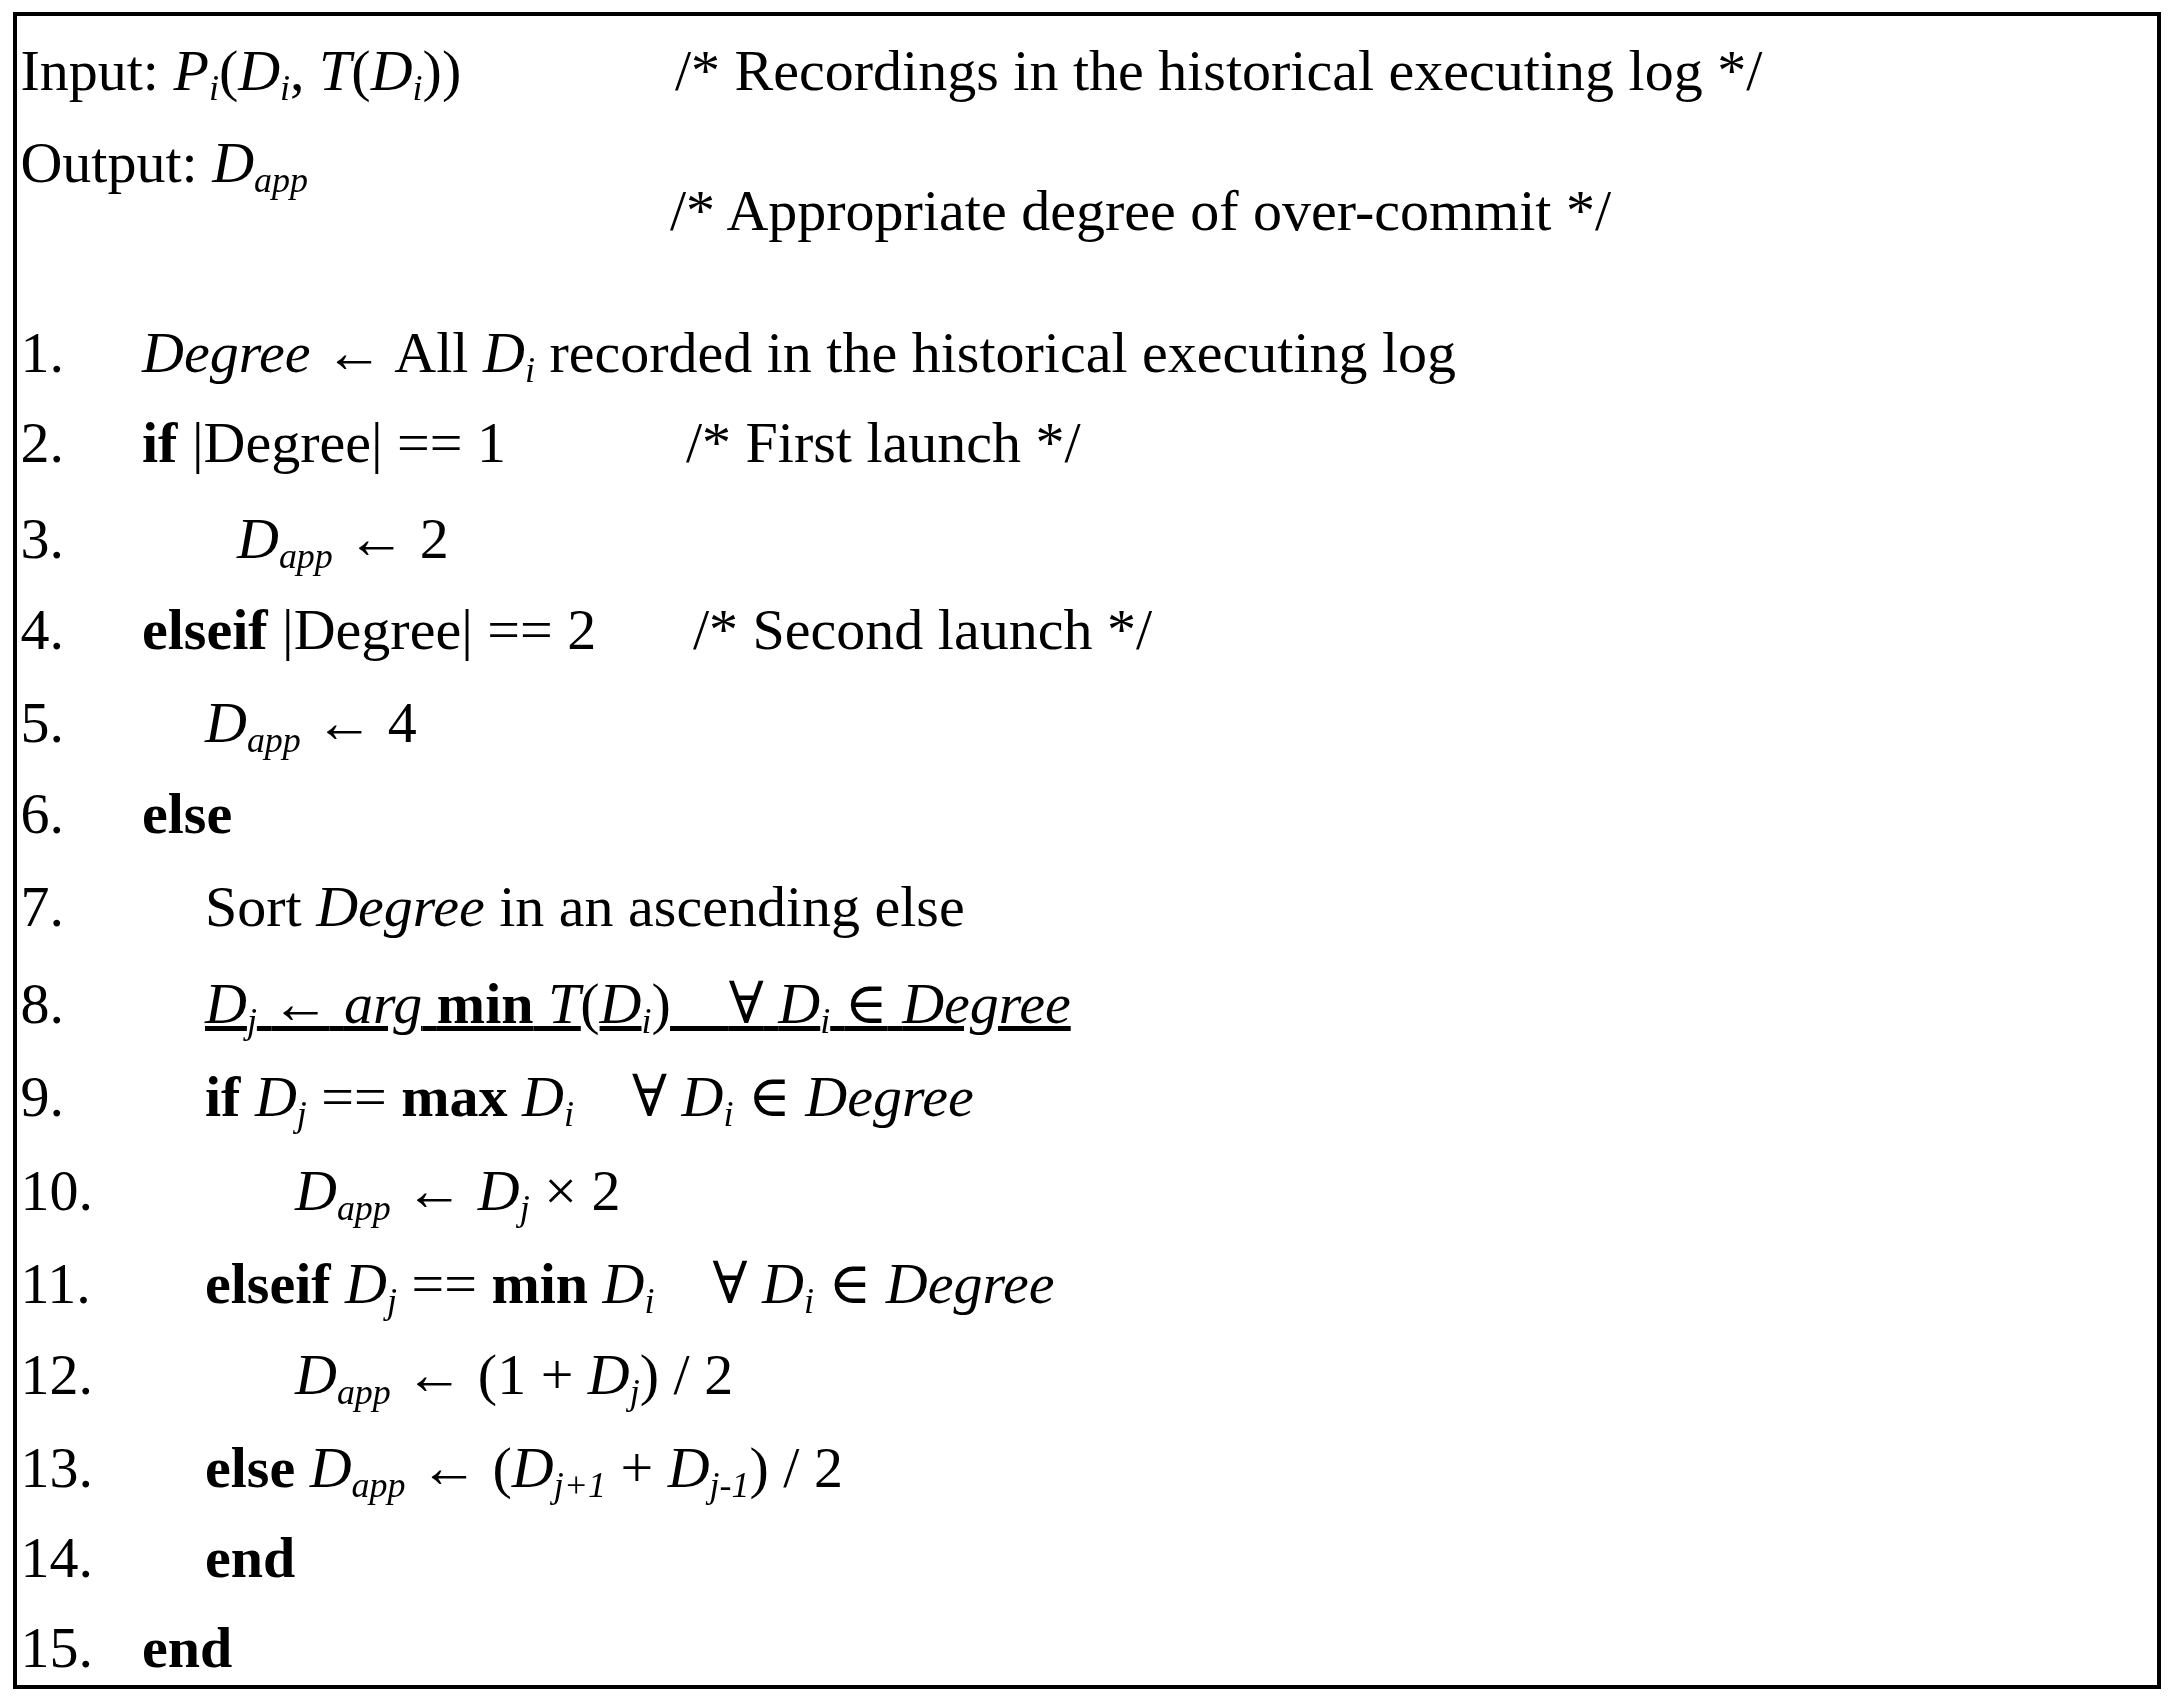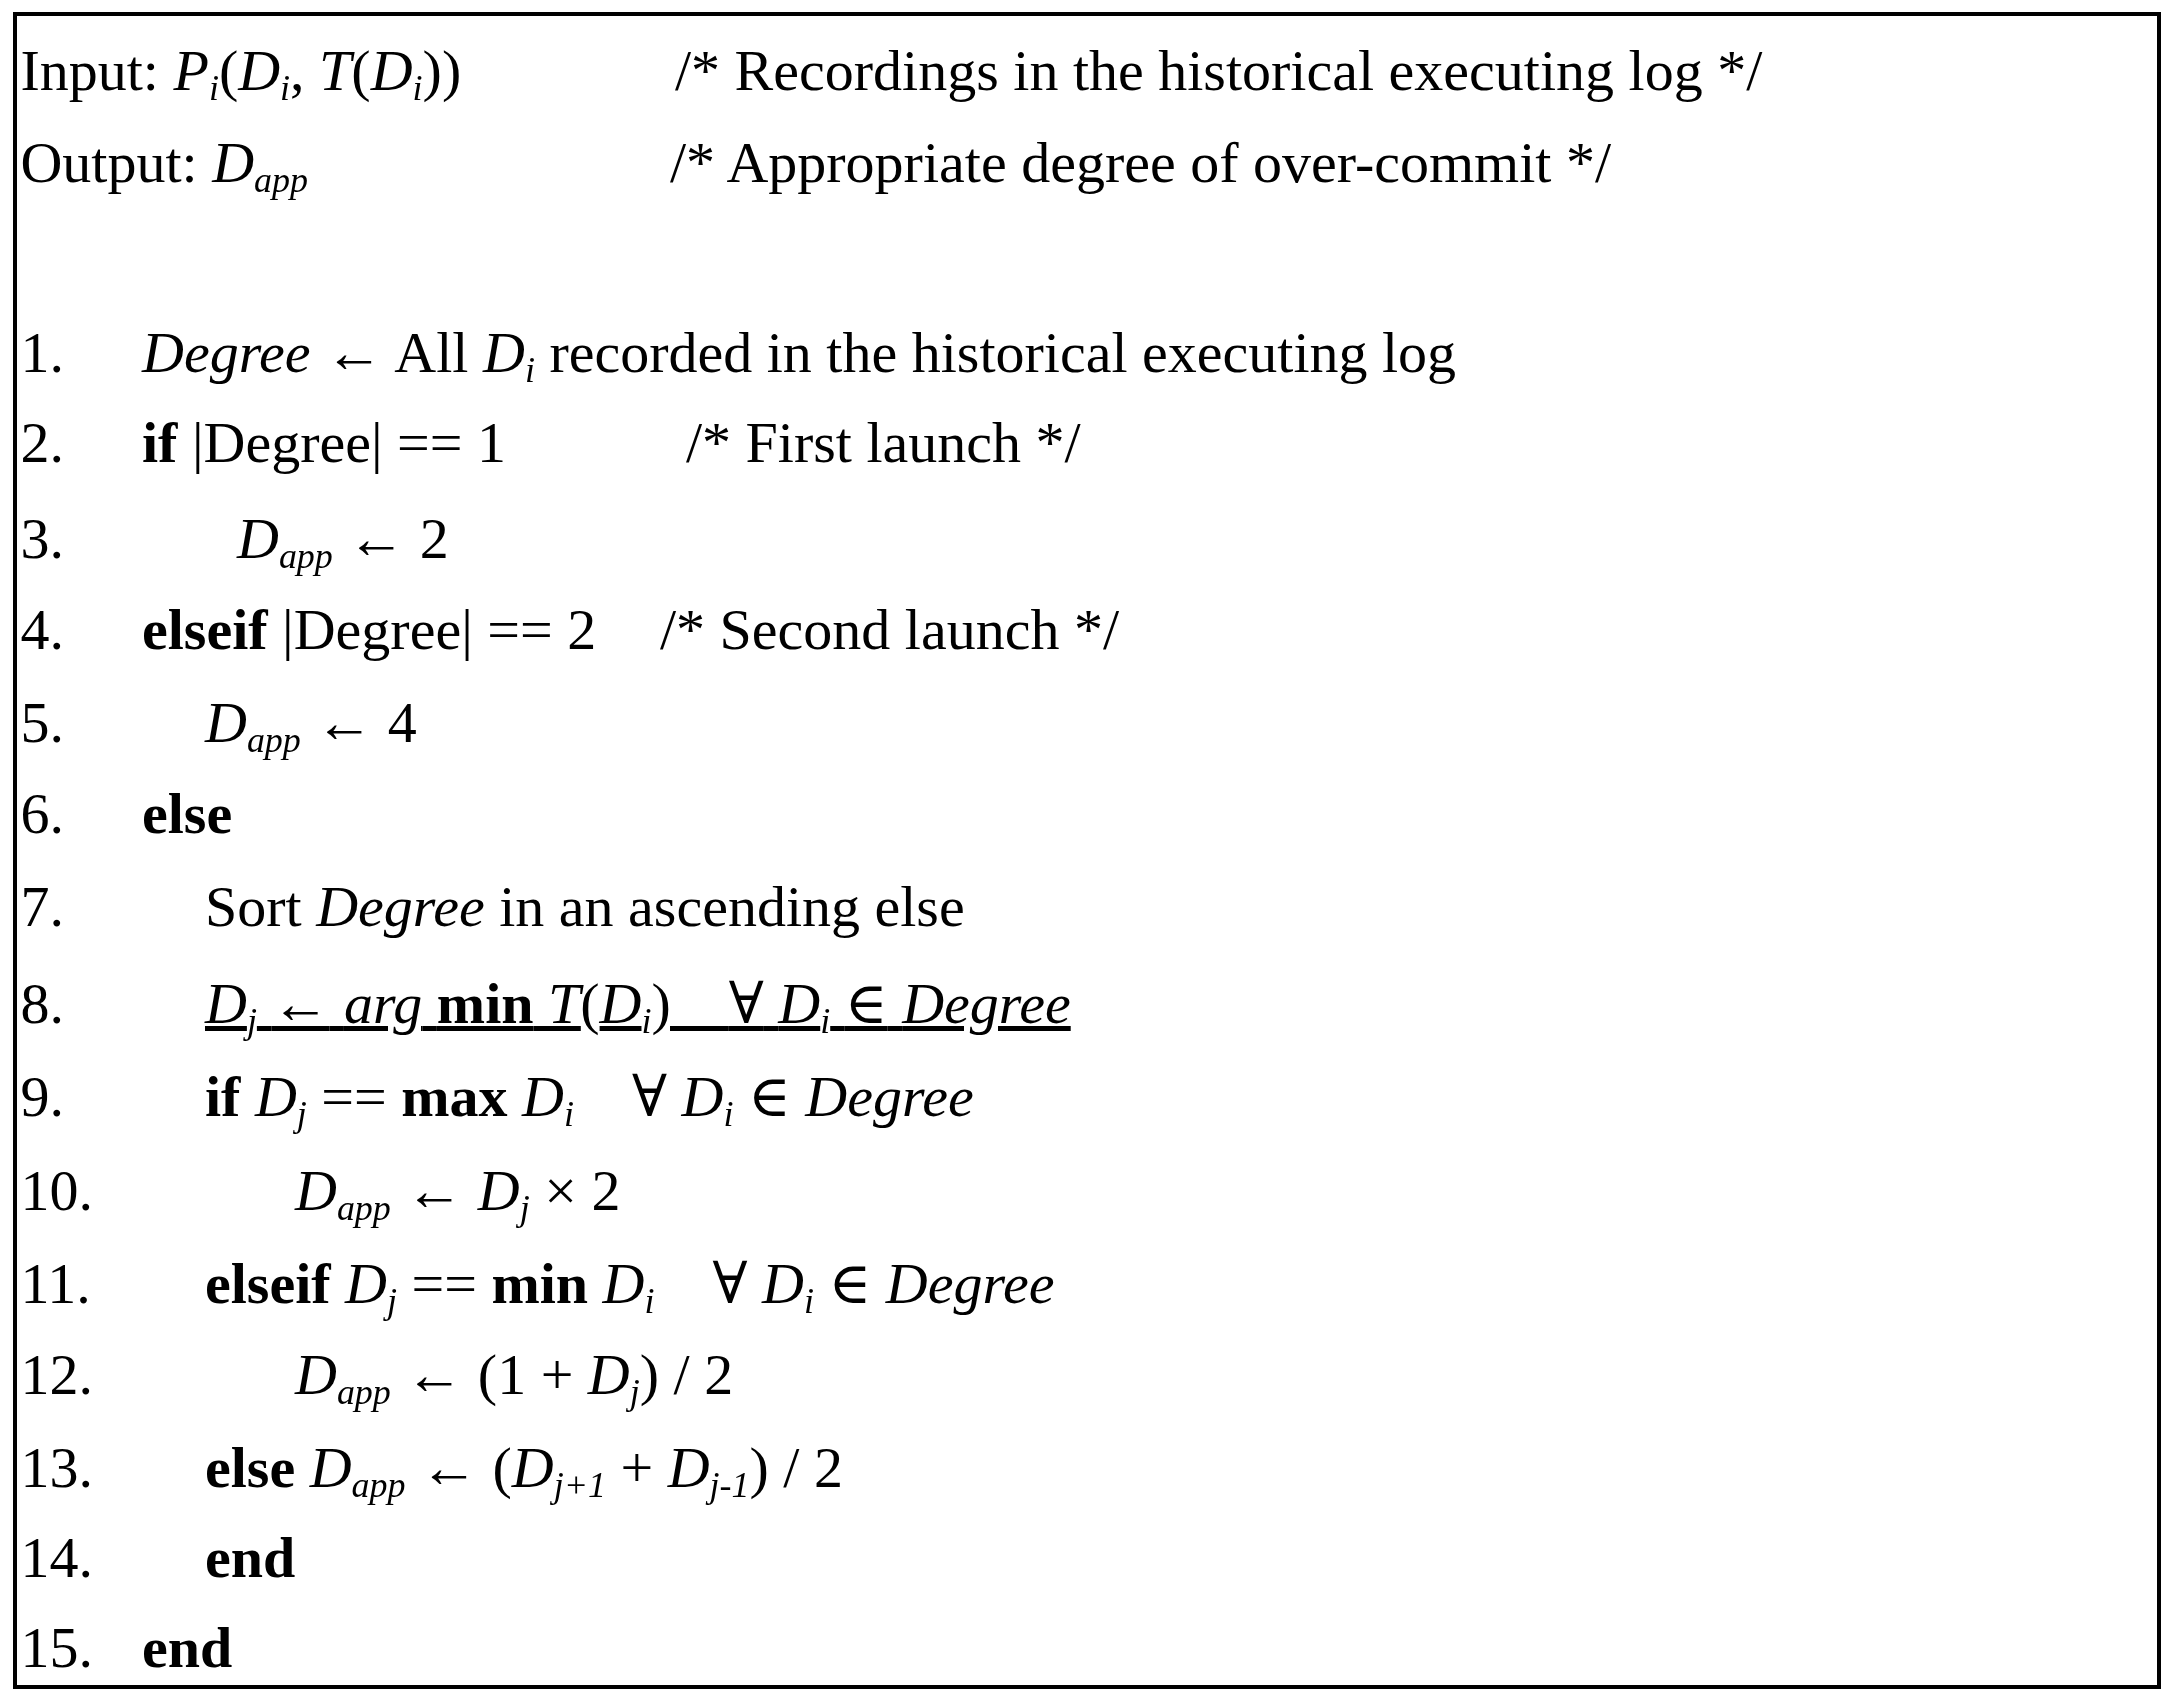--- a/index.html
+++ b/index.html
@@ -27,21 +27,21 @@
     <i>P</i><sub><i>i</i></sub>(<i>D</i><sub><i>i</i></sub>, <i>T</i>(<i>D</i><sub><i>i</i></sub>))
   </span>
   <span class="cmt" style="left:675px;">/* Recordings in the historical executing log */</span>
 </div>
 
 <div class="line" style="top:134px;">
   <span class="hdr">
     <span>Output:</span>
     <i>D</i><sub><i>app</i></sub>
   </span>
-  <span class="cmt" style="left:670px;">/* Appropriate degree of over-commit */</span>
+  <span class="cmt" style="left:670px;margin-top:48px;">/* Appropriate degree of over-commit */</span>
 </div>
 
 <div class="line" style="top:324px;">
   <span class="ln">1.</span>
   <span class="code" style="left:142px;">
     <i>Degree</i>
     <span>←</span>
     <span>All</span>
     <i>D</i><sub><i>i</i></sub>
     <span>recorded in the historical executing log</span>
@@ -65,21 +65,21 @@
     <span>2</span>
   </span>
 </div>
 
 <div class="line" style="top:601px;">
   <span class="ln">4.</span>
   <span class="code" style="left:142px;">
     <b>elseif</b>
     <span>|Degree| == 2</span>
   </span>
-  <span class="cmt" style="left:660px;">/* Second launch */</span>
+  <span class="cmt" style="left:693px;">/* Second launch */</span>
 </div>
 
 <div class="line" style="top:694px;">
   <span class="ln">5.</span>
   <span class="code" style="left:205px;">
     <i>D</i><sub><i>app</i></sub>
     <span>←</span>
     <span>4</span>
   </span>
 </div>

